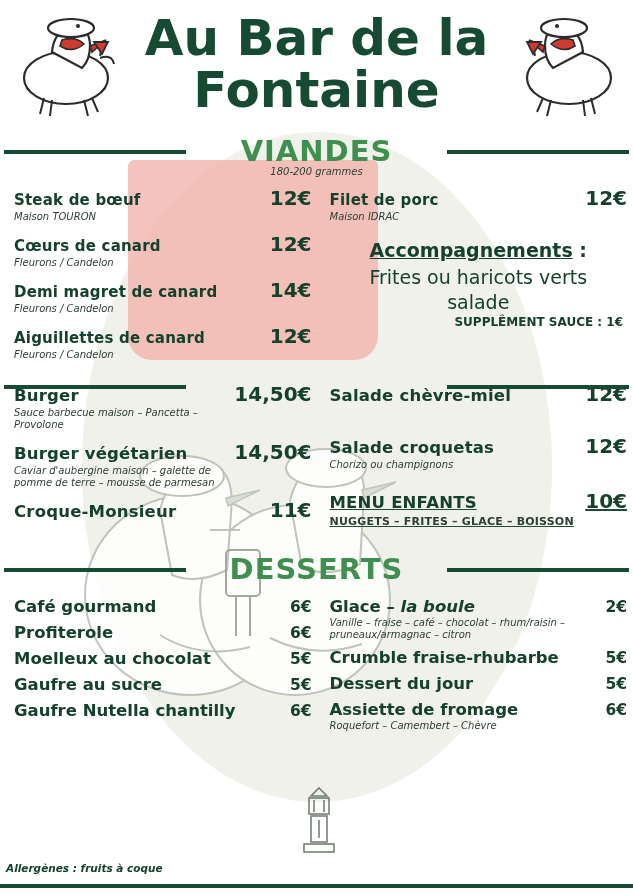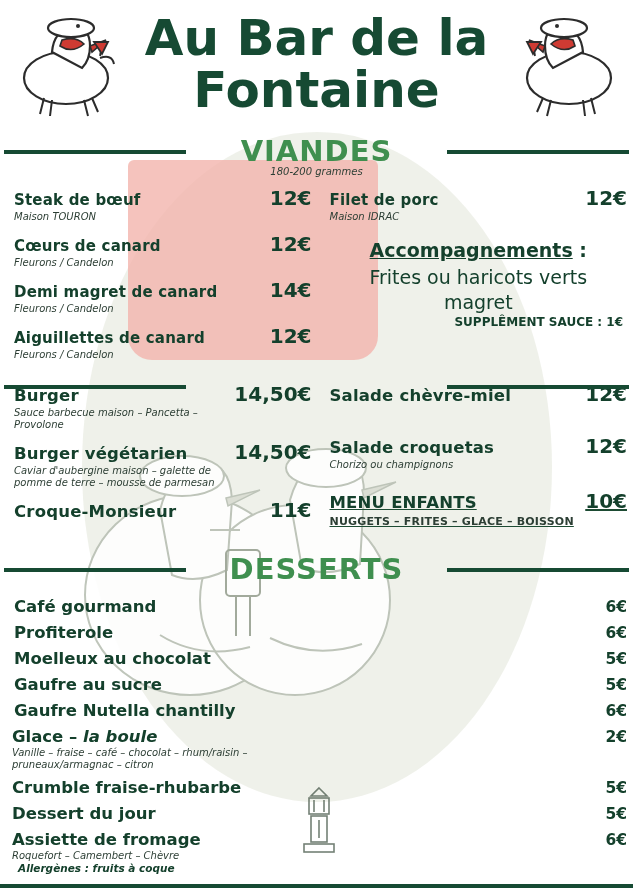--- a/index.html
+++ b/index.html
@@ -169,21 +169,21 @@
     align-items:baseline;
     justify-content:space-between;
     margin-top:7px;
   }
   .dessert-item .name{font-size:16.5px;font-weight:bold;color:#14402c;}
   .dessert-item .name i{font-style:italic;font-weight:bold;}
   .dessert-item .price{font-size:15.5px;font-weight:bold;color:#14402c;}
 
   .footer-note{
     position:absolute;
-    left:18px;bottom:22px;
+    left:6px;bottom:22px;
     font-size:10.5px;
     font-style:italic;
     font-weight:bold;
     color:#14402c;
     z-index:4;
   }
   .footer-rule{
     position:absolute;
     left:0;bottom:8px;
     width:633px;height:4px;
@@ -329,21 +329,21 @@
           <span class="price">12€</span>
         </div>
         <div class="desc">Maison IDRAC</div>
       </div>
 
       <div class="accomp-title">
         <u>Accompagnements</u><span> :</span>
       </div>
       <div class="accomp-body">
         <div>Frites ou haricots verts</div>
-        <div>magret</div>
+        <div>salade</div>
       </div>
       <div class="supplement">SUPPLÊMENT SAUCE : 1€</div>
     </div>
   </div>
 
   <div class="section-head" style="margin-top:6px;">
     <span class="rule left"></span>
     <span class="rule right"></span>
   </div>
 
@@ -402,21 +402,21 @@
 
     </div>
   </div>
 
   <div class="section-head" style="margin-top:22px;">
     <span class="rule left"></span>
     <span class="rule right"></span>
     <h2>DESSERTS</h2>
   </div>
 
-  <div class="cols" style="margin-top:4px;flex-direction:column;">
+  <div class="cols" style="margin-top:4px;">
     <div class="col left">
 
       <div class="dessert-item">
         <span class="name">Café gourmand</span>
         <span class="price">6€</span>
       </div>
       <div class="dessert-item">
         <span class="name">Profiterole</span>
         <span class="price">6€</span>
       </div>

